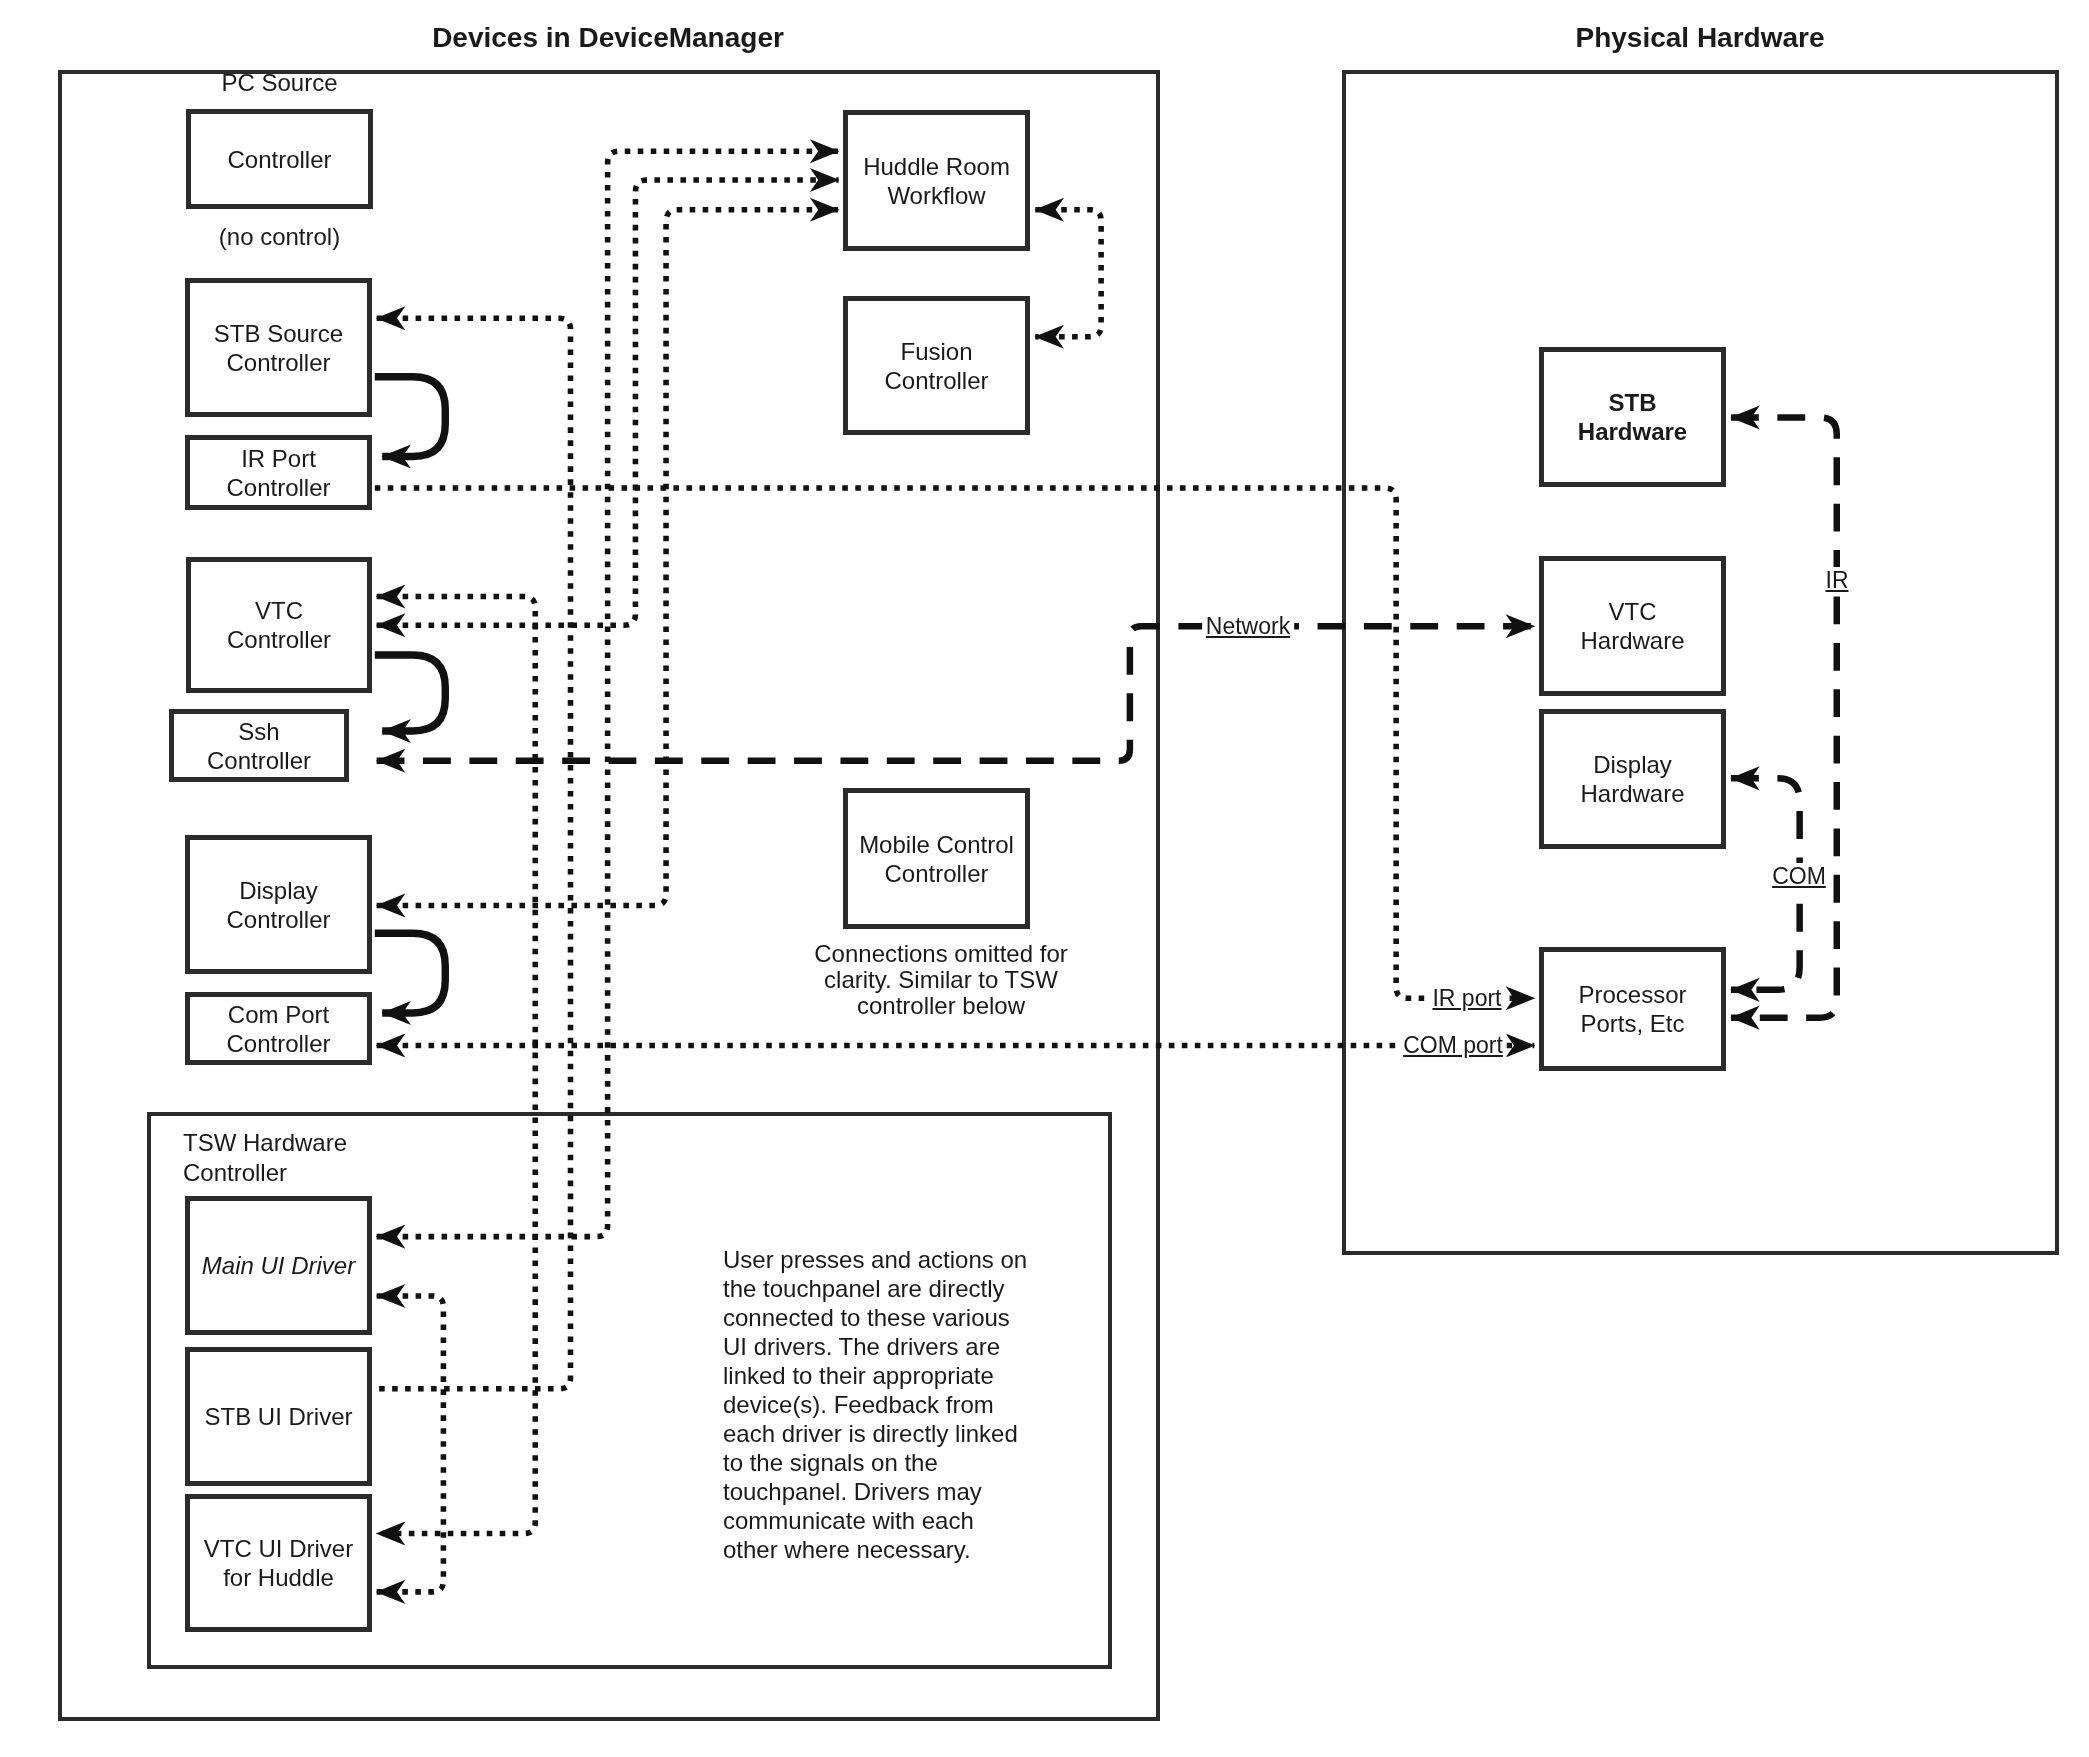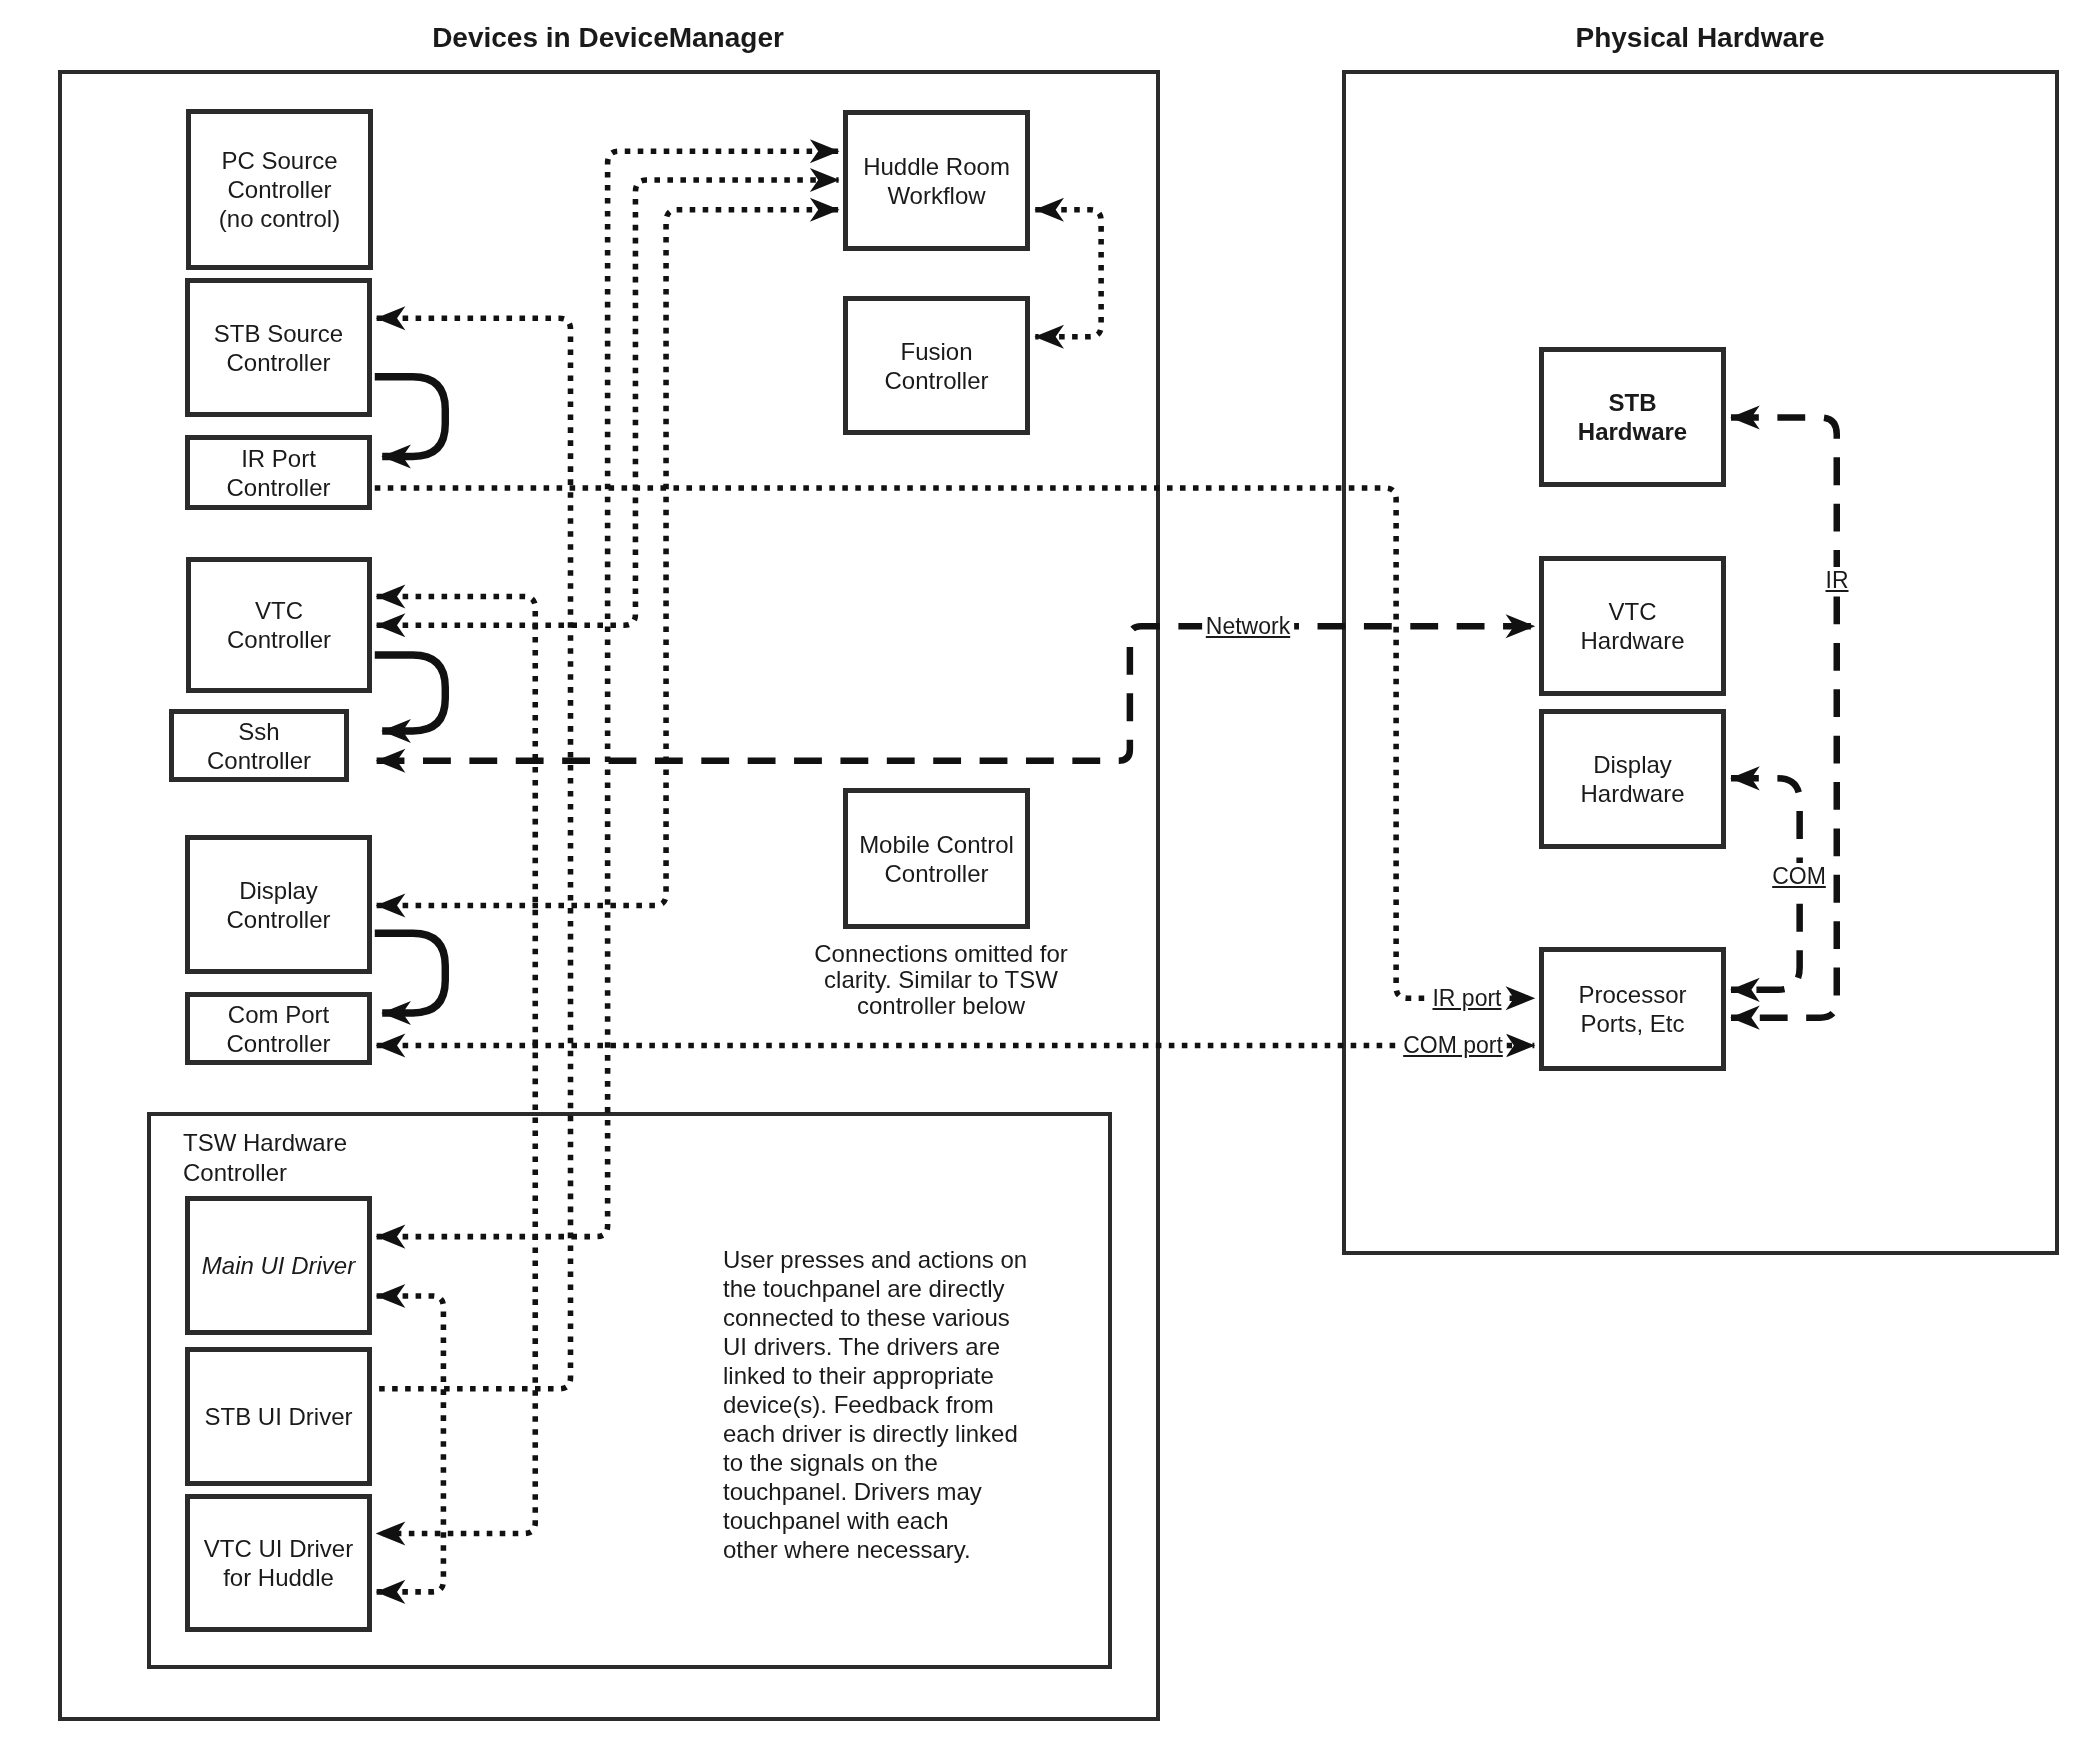--- a/index.html
+++ b/index.html
@@ -33,21 +33,21 @@
 
   <div class="container" style="left:58px;top:70px;width:1102px;height:1651px;border-width:4.6px;"></div>
   <div class="container" style="left:1342px;top:70px;width:717px;height:1185px;border-width:4.6px;"></div>
   <div class="container" style="left:147px;top:1112px;width:965px;height:557px;border-width:4.6px;"></div>
 
   <div class="tsw-label" style="left:183px;top:1128px;">
     <div>TSW Hardware</div>
     <div>Controller</div>
   </div>
 
-  <div class="node" style="left:186px;top:109px;width:187px;height:161px;">
+  <div class="node" style="left:186px;top:109px;width:187px;height:100px;gap:48px;">
     <div>PC Source</div>
       <div>Controller</div>
       <div>(no control)</div>
   </div>
   <div class="node" style="left:185px;top:278px;width:187px;height:139px;">
     <div>STB Source</div>
       <div>Controller</div>
   </div>
   <div class="node" style="left:185px;top:435px;width:187px;height:75px;">
     <div>IR Port</div>
@@ -118,21 +118,21 @@
   <div class="para" style="left:723px;top:1245px;width:362px;">
     <div>User presses and actions on</div>
       <div>the touchpanel are directly</div>
     <div>connected to these various</div>
       <div>UI drivers.  The drivers are</div>
     <div>linked to their appropriate</div>
       <div>device(s). Feedback from</div>
     <div>each driver is directly linked</div>
       <div>to the signals on the</div>
     <div>touchpanel. Drivers may</div>
-      <div>touchpanel with each</div>
+      <div>communicate with each</div>
     <div>other where necessary.</div>
   </div>
 
   <svg class="wires" width="2090" height="1758" viewBox="0 0 2253 1895">
     <defs>
       <marker id="ah" viewBox="0 0 36 30" markerWidth="36" markerHeight="30" refX="33" refY="15" orient="auto-start-reverse" markerUnits="userSpaceOnUse">
         <path d="M2,2 L34,15 L2,28 L11,15 Z" fill="#111111"></path>
       </marker>
     </defs>
 

